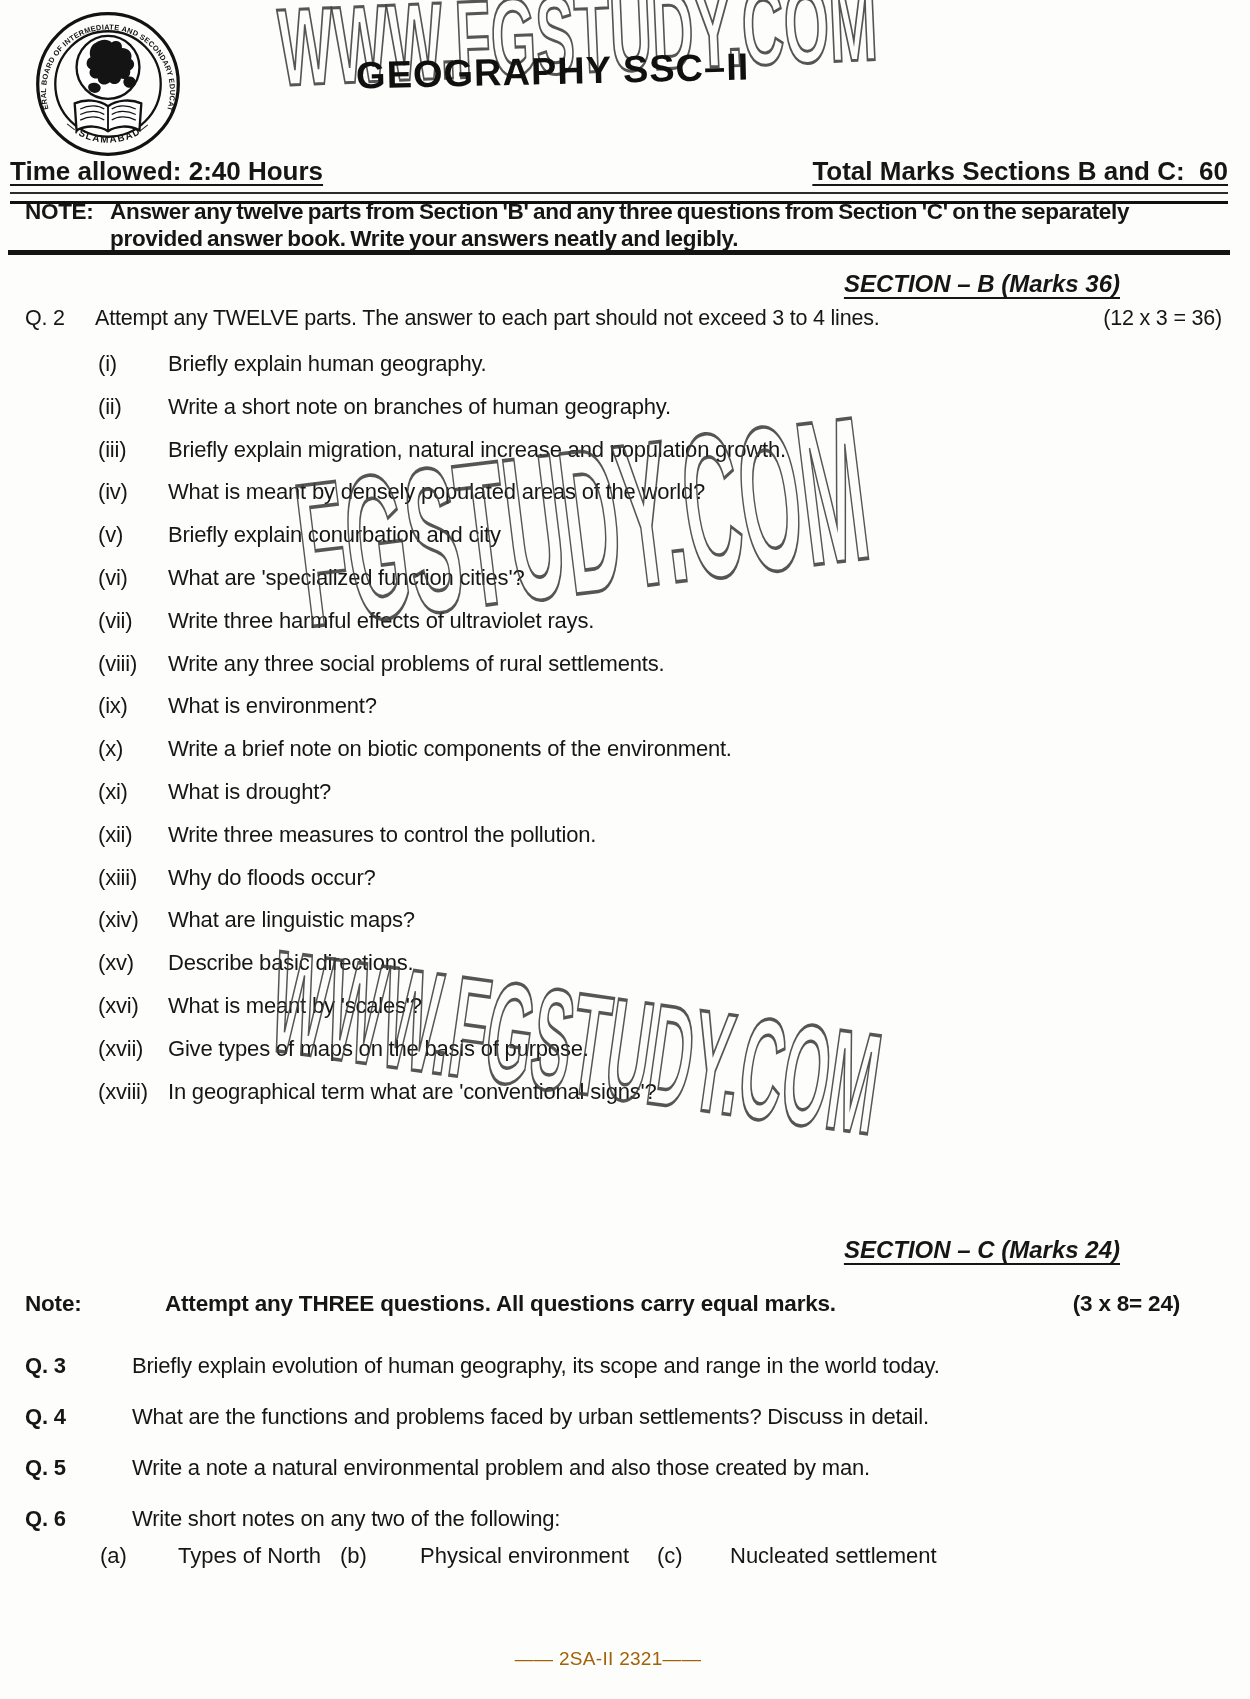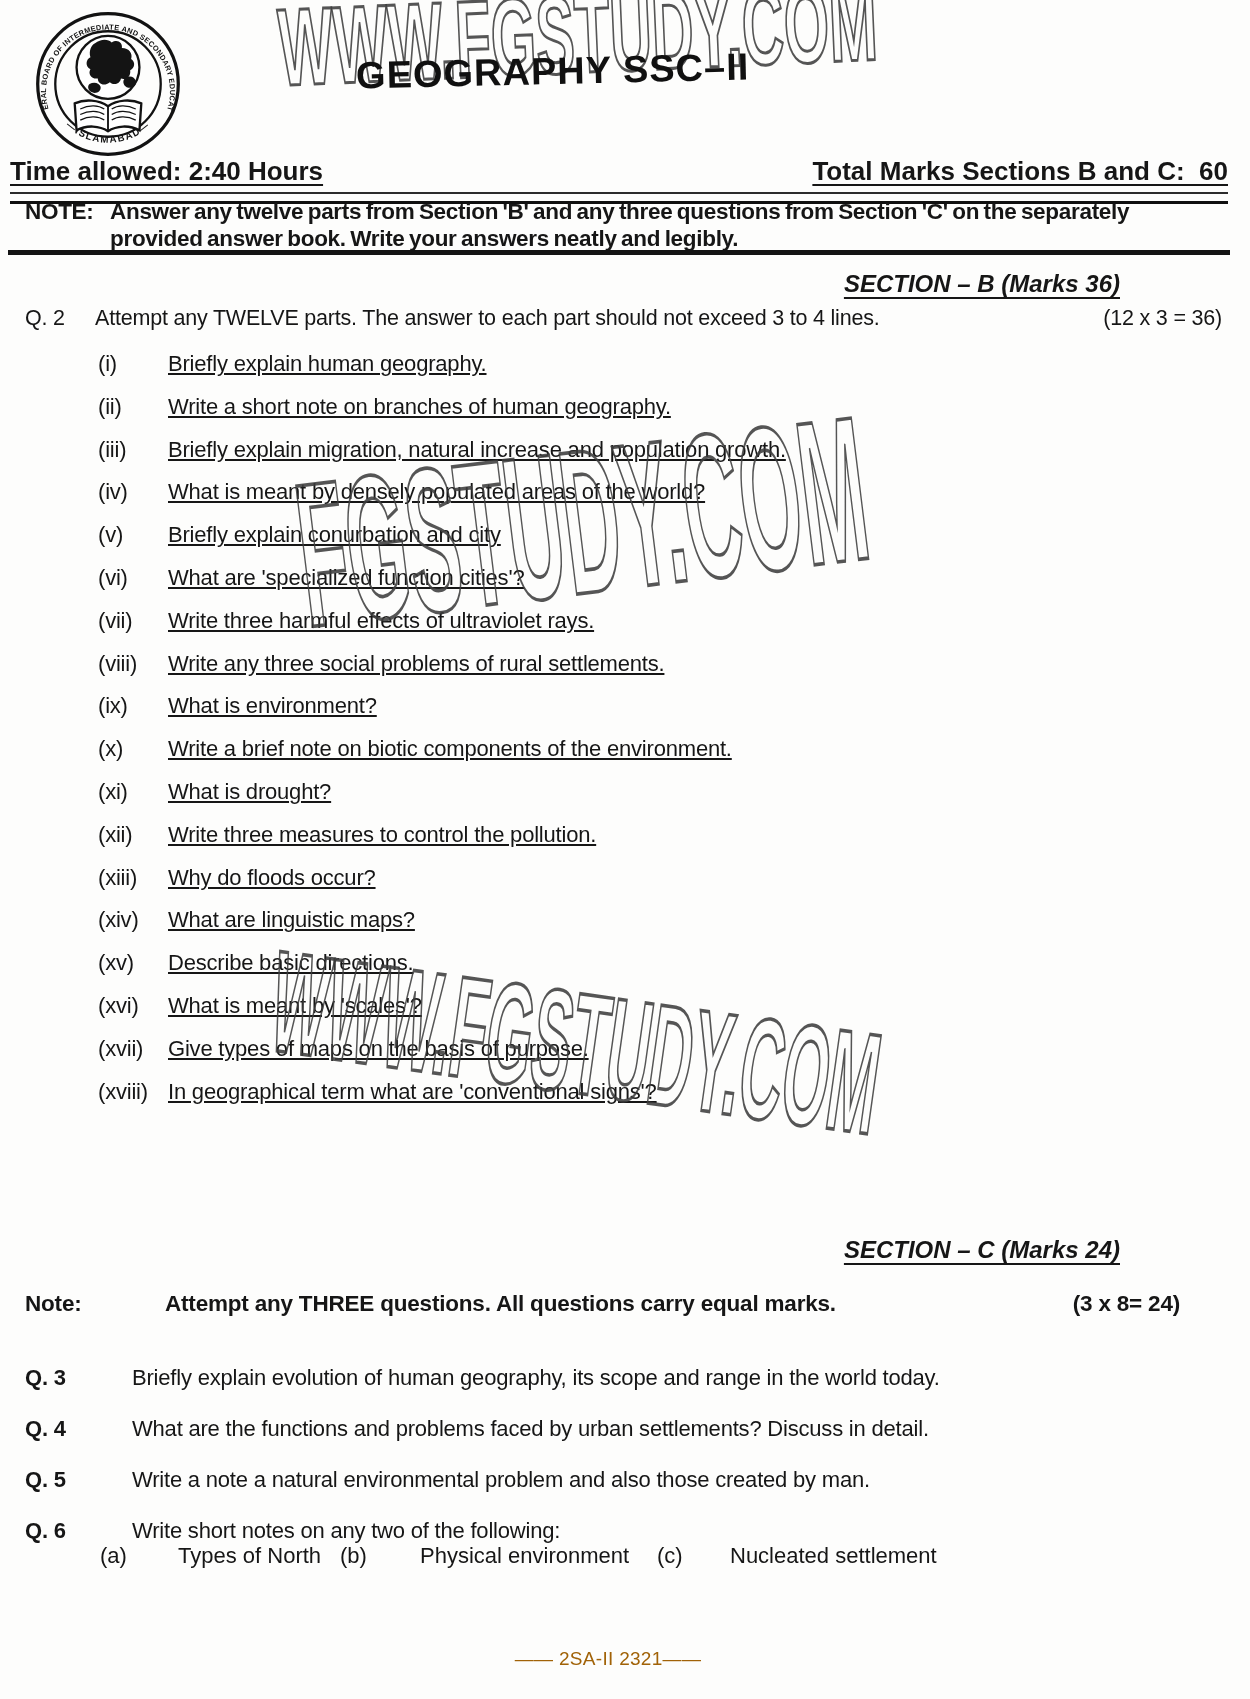--- a/index.html
+++ b/index.html
@@ -44,27 +44,27 @@
   .sec-b-head{top:270px;}
   .sec-c-head{top:1236px;}
   
   .q2-row{position:absolute;left:25px;right:28px;top:306px;display:flex;font-size:21.5px;font-weight:normal;letter-spacing:-.2px;}
   .q2-row .q-num{flex:0 0 70px;}
   .q2-row .q-marks{margin-left:auto;white-space:nowrap;}
   
   .parts{position:absolute;left:98px;top:351px;font-size:22px;letter-spacing:-.2px;}
   .part{display:flex;height:42.8px;align-items:flex-start;}
   .part-num{flex:0 0 70px;}
-  .part-text{white-space:nowrap;text-decoration:underline;}
+  .part-text{white-space:nowrap;}
   
   .note-c-row{position:absolute;left:25px;right:70px;top:1291px;display:flex;font-size:22.5px;font-weight:bold;letter-spacing:-.2px;}
   .note-c-label{flex:0 0 140px;}
   .note-c-row .q-marks{margin-left:auto;white-space:nowrap;}
   .questions-c{position:absolute;left:25px;top:1340px;font-size:22px;letter-spacing:-.2px;}
-  .q-c{display:flex;height:51px;align-items:flex-end;}
+  .q-c{display:flex;height:51px;align-items:center;}
   .q-c .q-num{flex:0 0 75px;font-weight:bold;}
   .q-c .q-text{white-space:nowrap;margin-left:32px;}
   
   .q6-options{position:absolute;left:0;top:1543px;width:1250px;height:30px;font-size:22px;}
   .q6-options span{position:absolute;white-space:nowrap;}
   .opt-a-num{left:100px;} .opt-a-text{left:178px;}
   .opt-b-num{left:340px;} .opt-b-text{left:420px;}
   .opt-c-num{left:657px;} .opt-c-text{left:730px;}
   
   .footer{position:absolute;left:0;right:34px;top:1648px;text-align:center;font-size:19px;color:#a16207;letter-spacing:.3px;}

